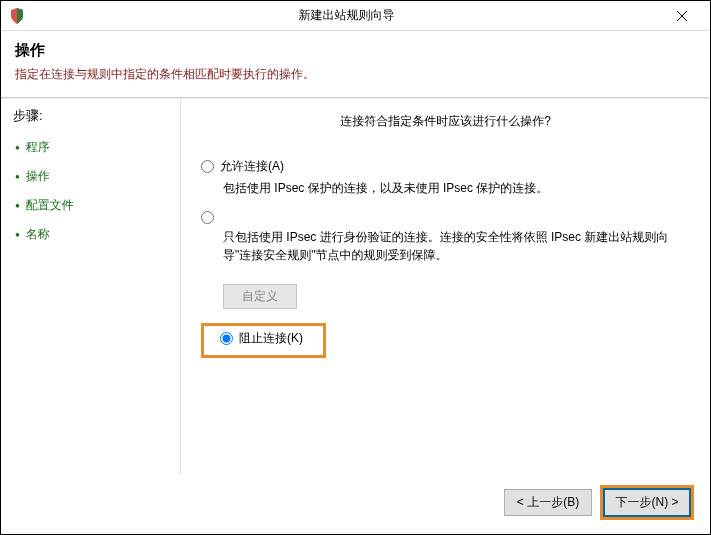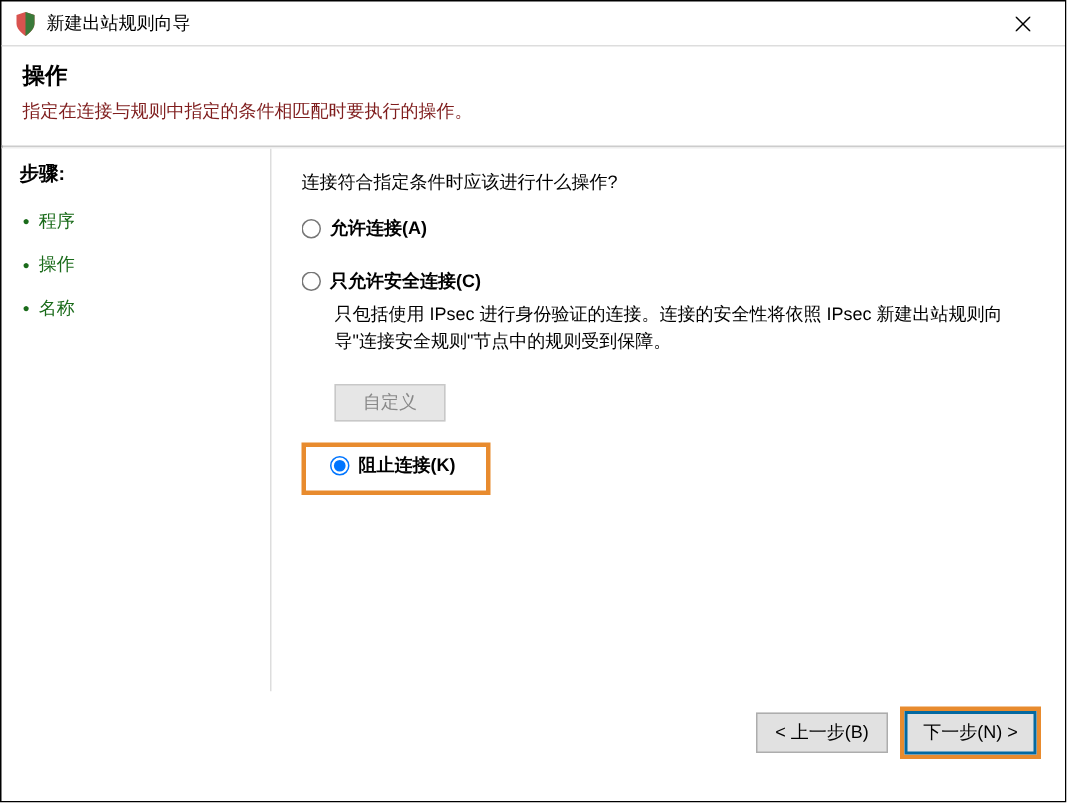--- a/index.html
+++ b/index.html
@@ -25,20 +25,21 @@
     border-bottom: 1px solid #ddd;
   }
   .titlebar .icon {
     width: 16px; height: 16px;
     margin-right: 6px;
     display: inline-block;
   }
   .titlebar .title {
     flex: 1;
     font-size: 12px;
+    text-align: center;
   }
   .titlebar .close {
     width: 40px;
     height: 28px;
     display: flex;
     align-items: center;
     justify-content: center;
     font-size: 16px;
     cursor: pointer;
   }
@@ -62,21 +63,21 @@
     flex: 1;
     display: flex;
     overflow: hidden;
   }
   .sidebar {
     width: 180px;
     padding: 8px 12px;
     border-right: 1px solid #ddd;
   }
   .sidebar .steps-label {
-    font-weight: bold;
+    font-weight: normal;
     margin-bottom: 8px;
     font-size: 13px;
   }
   .step-item {
     color: #1a6b1a;
     padding: 6px 2px;
     cursor: pointer;
     font-size: 12px;
   }
   .step-item::before {
@@ -87,34 +88,35 @@
     position: relative;
     top: -1px;
   }
   .content {
     flex: 1;
     padding: 14px 20px 10px 20px;
     display: flex;
     flex-direction: column;
   }
   .question {
-    margin-bottom: 14px;
-    font-size: 12px;
+    margin-bottom: 28px;
+    font-size: 12px;
+    text-align: center;
   }
   .option {
     margin-bottom: 14px;
   }
   .option-header {
     display: flex;
     align-items: center;
     gap: 6px;
     margin-bottom: 4px;
   }
   .option-label {
-    font-weight: bold;
+    font-weight: normal;
     font-size: 12px;
   }
   .option-desc {
     font-size: 12px;
     color: #000;
     margin-left: 22px;
     line-height: 1.5;
   }
   .custom-btn-wrap {
     margin: 6px 0 14px 22px;
@@ -131,21 +133,21 @@
     border: 3px solid #e88b2e;
     display: inline-block;
     padding: 4px 20px 4px 16px;
   }
   input[type="radio"] {
     margin: 0;
     width: 13px;
     height: 13px;
   }
   .footer {
-    padding: 10px 16px 28px 16px;
+    padding: 10px 16px 14px 16px;
     display: flex;
     justify-content: flex-end;
     gap: 8px;
     align-items: center;
   }
   .btn {
     min-width: 88px;
     padding: 4px 10px;
     font-size: 12px;
     background: #e1e1e1;
@@ -194,37 +196,38 @@
     <div class="subtitle">指定在连接与规则中指定的条件相匹配时要执行的操作。</div>
   </div>
 
   <hr class="divider">
 
   <div class="body">
     <div class="sidebar">
       <div class="steps-label">步骤:</div>
       <div class="step-item"><span>程序</span></div>
       <div class="step-item"><span>操作</span></div>
+      <div class="step-item"><span>配置文件</span></div>
       <div class="step-item"><span>名称</span></div>
     </div>
 
     <div class="content">
       <div class="question">连接符合指定条件时应该进行什么操作?</div>
 
       <div class="option">
         <div class="option-header">
           <input type="radio" name="action" style="">
           <span class="option-label">允许连接(A)</span>
         </div>
+        <div class="option-desc">包括使用 IPsec 保护的连接，以及未使用 IPsec 保护的连接。</div>
       </div>
 
       <div class="option">
         <div class="option-header">
           <input type="radio" name="action" style="">
-          <span class="option-label">只允许安全连接(C)</span>
         </div>
         <div class="option-desc">只包括使用 IPsec 进行身份验证的连接。连接的安全性将依照 IPsec 新建出站规则向导"连接安全规则"节点中的规则受到保障。</div>
       </div>
 
       <div class="custom-btn-wrap">
         <button class="custom-btn" disabled="">自定义</button>
       </div>
 
       <div>
         <div class="highlight">

